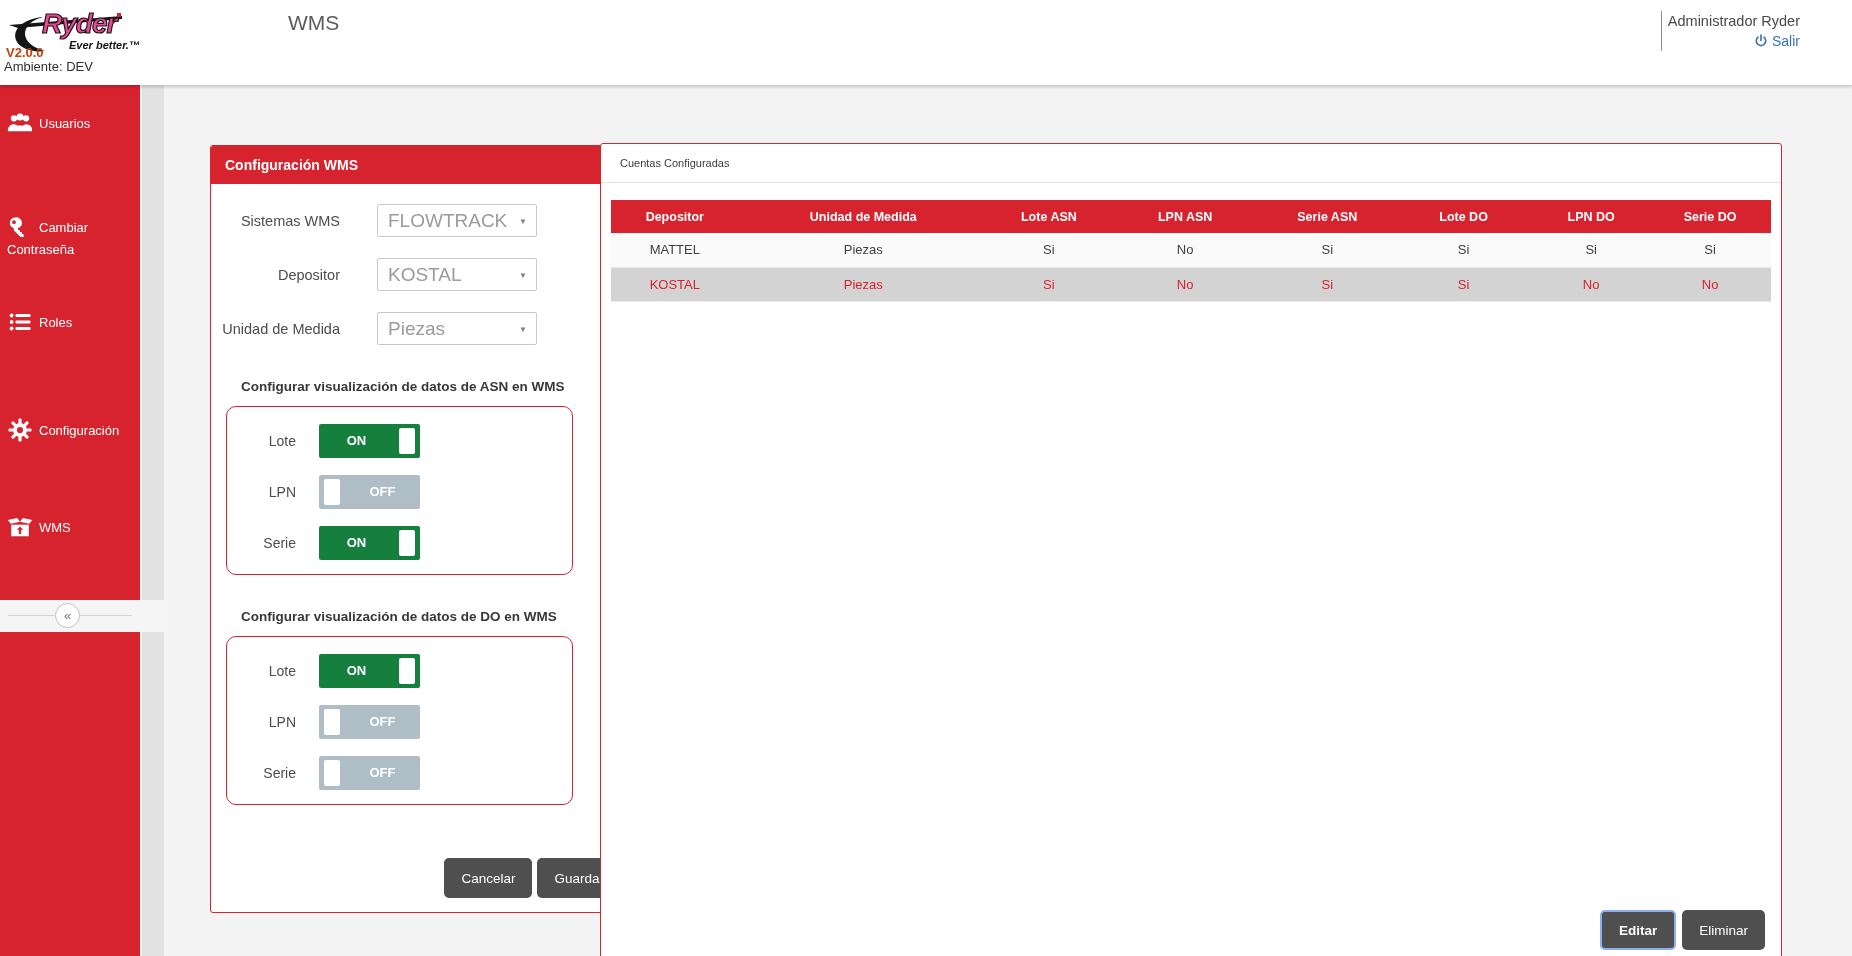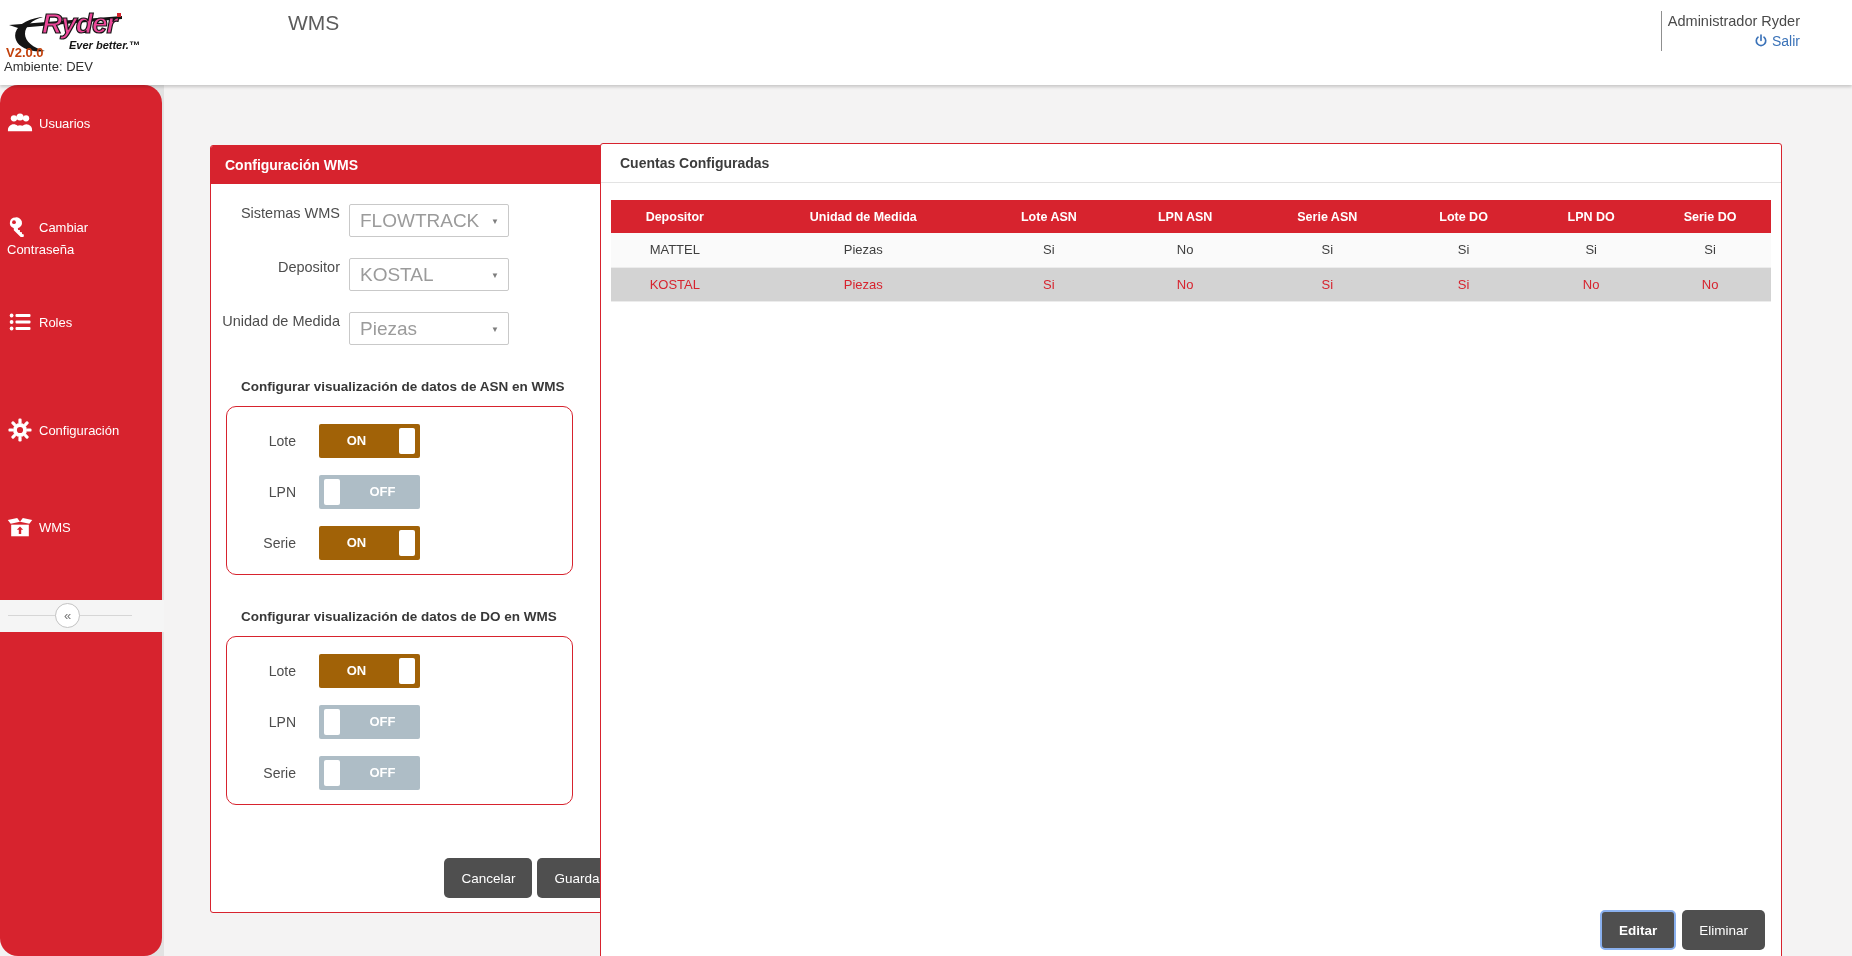--- a/index.html
+++ b/index.html
@@ -20,69 +20,69 @@
   .hdr-version{position:absolute;left:6px;top:45px;font-size:13px;color:#c2410c;font-weight:bold;}
   .hdr-env{position:absolute;left:4px;top:59px;font-size:13px;color:#2f2f2f;}
   .hdr-title{position:absolute;left:288px;top:11px;font-size:21px;color:#5c5c5c;}
   .hdr-divider{position:absolute;left:1661px;top:11px;width:1px;height:40px;background:#8f8f8f;}
   .hdr-user{position:absolute;right:52px;top:13px;text-align:right;}
   .hdr-user-name{font-size:14.5px;color:#4a4a4a;}
   .hdr-logout{margin-top:4px;display:flex;align-items:center;justify-content:flex-end;gap:4px;
               color:#3a72b8;font-size:14px;cursor:pointer;}
 
   
-  .sidebar{position:absolute;left:0;top:85px;width:162px;bottom:0;background:#d7232e;z-index:10;border-radius:18px;}
+  .sidebar{position:absolute;left:0;top:85px;width:140px;bottom:0;background:#d7232e;z-index:10;}
   .side-strip{position:absolute;left:142px;top:85px;width:22px;bottom:0;background:#e2e2e2;z-index:5;}
   .side-item{position:absolute;left:0;width:142px;padding-left:7px;color:#ffffff;
              font-size:13px;line-height:19px;cursor:pointer;}
   .side-ico{width:26px;height:24px;vertical-align:middle;margin-right:6px;display:inline-block;}
   .side-label{vertical-align:middle;}
   .collapse-band{position:absolute;left:0;top:600px;width:164px;height:32px;background:#f5f5f5;z-index:12;}
   .collapse-line{position:absolute;left:8px;top:15px;width:124px;height:1px;background:#d6d6d6;}
   .collapse-btn{position:absolute;left:55px;top:3px;width:25px;height:25px;border:1px solid #c3c3c3;
                 border-radius:50%;background:#ffffff;text-align:center;line-height:23px;
                 color:#777;font-size:13px;cursor:pointer;}
 
   
   .cfg-panel{position:absolute;left:210px;top:145px;width:436px;height:768px;background:#ffffff;
              border:1px solid #d7232e;border-radius:3px;z-index:8;}
   .cfg-title{height:38px;background:#d7232e;color:#ffffff;font-weight:bold;font-size:14px;
              line-height:38px;padding-left:14px;border-radius:2px 2px 0 0;}
   .cfg-fields{padding-top:20px;}
-  .cfg-row{display:flex;margin-bottom:21px;}
+  .cfg-row{display:flex;align-items:center;margin-bottom:21px;gap:28px;}
   .cfg-label{width:138px;text-align:right;padding-right:9px;color:#4d4d4d;font-size:14.5px;line-height:18px;}
   .cfg-select{position:relative;width:160px;height:33px;border:1px solid #c9c9c9;background:#fff;
               border-radius:2px;cursor:pointer;}
   .cfg-select .val{line-height:31px;padding-left:10px;color:#9b9b9b;font-size:19px;}
   .caret{position:absolute;right:9px;top:0;line-height:33px;font-size:8px;color:#7e7e7e;}
   .sec-heading{margin:34px 0 12px 30px;font-weight:bold;font-size:13.5px;color:#383838;}
   .tog-box{margin-left:15px;width:347px;border:1px solid #d7232e;border-radius:10px;
            padding:17px 0 14px 0;}
   .tog-row{display:flex;align-items:center;margin-bottom:17px;}
   .tog-row:last-child{margin-bottom:0;}
   .tog-label{width:92px;text-align:right;padding-right:23px;color:#4d4d4d;font-size:14px;}
   .toggle{position:relative;width:101px;height:34px;border-radius:2px;cursor:pointer;}
-  .toggle.on{background:#a16207;}
+  .toggle.on{background:#15803d;}
   .toggle.off{background:#aebdc6;}
   .tog-state{position:absolute;top:0;bottom:0;text-align:center;line-height:34px;
              color:#ffffff;font-weight:bold;font-size:13px;}
   .toggle.on .tog-state{left:0;right:26px;}
   .toggle.off .tog-state{left:26px;right:0;}
   .tog-knob{position:absolute;top:4px;bottom:4px;width:16px;background:#ffffff;border-radius:2px;}
   .toggle.on .tog-knob{right:5px;}
   .toggle.off .tog-knob{left:5px;}
   .cfg-buttons{position:absolute;right:24px;top:712px;display:flex;gap:5px;}
   .btn{height:40px;padding:0 17px;background:#4f4f4f;color:#ffffff;border:none;border-radius:5px;
        font-size:13.5px;font-family:inherit;cursor:pointer;}
 
   
   .acc-panel{position:absolute;left:600px;top:143px;width:1182px;height:818px;background:#ffffff;
              border:1px solid #d7232e;border-radius:3px 3px 0 0;z-index:8;}
-  .acc-title{height:39px;line-height:39px;padding-left:19px;color:#3c3c3c;font-size:14px;
-             font-weight:700;border-bottom:1px solid #e3e3e3;}
+  .acc-title{height:39px;line-height:39px;padding-left:19px;color:#3c3c3c;font-size:11px;
+             font-weight:400;border-bottom:1px solid #e3e3e3;}
   .acc-table-wrap{margin:17px 10px 0 10px;}
   table.acc{width:100%;border-collapse:collapse;table-layout:fixed;}
   table.acc th{background:#d7232e;color:#ffffff;font-weight:bold;font-size:12.5px;height:33px;
                text-align:center;padding:0;}
   table.acc td{height:34px;text-align:center;font-size:13px;color:#3f3f3f;padding:0;
                border-bottom:1px solid #ececec;}
   table.acc tbody tr{cursor:pointer;}
   table.acc tbody tr:nth-child(odd){background:#fafafa;}
   table.acc tbody tr:nth-child(even){background:#ffffff;}
   table.acc tbody tr.selected{background:#d3d3d3;}

